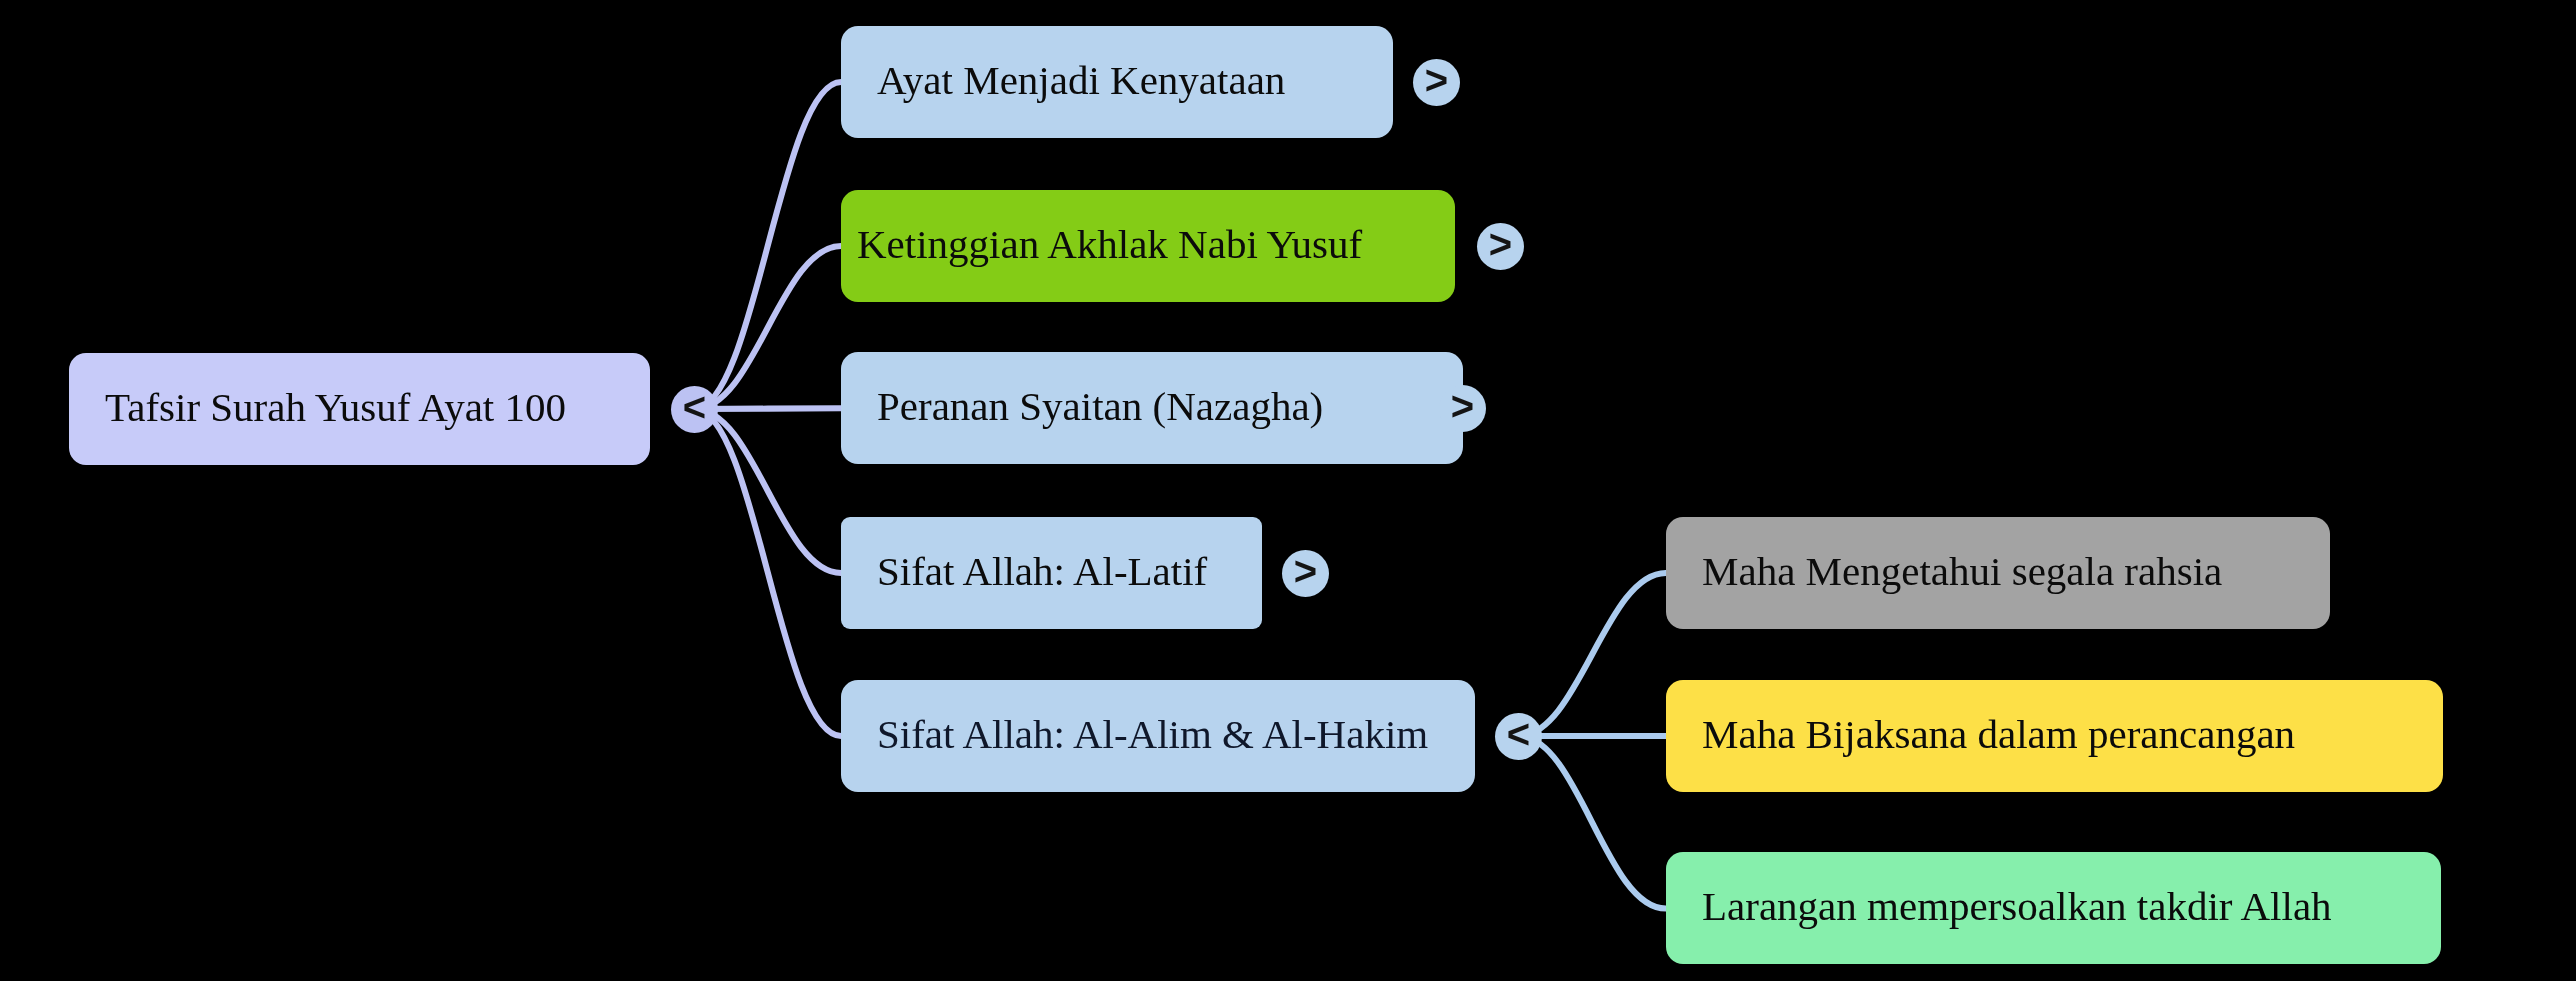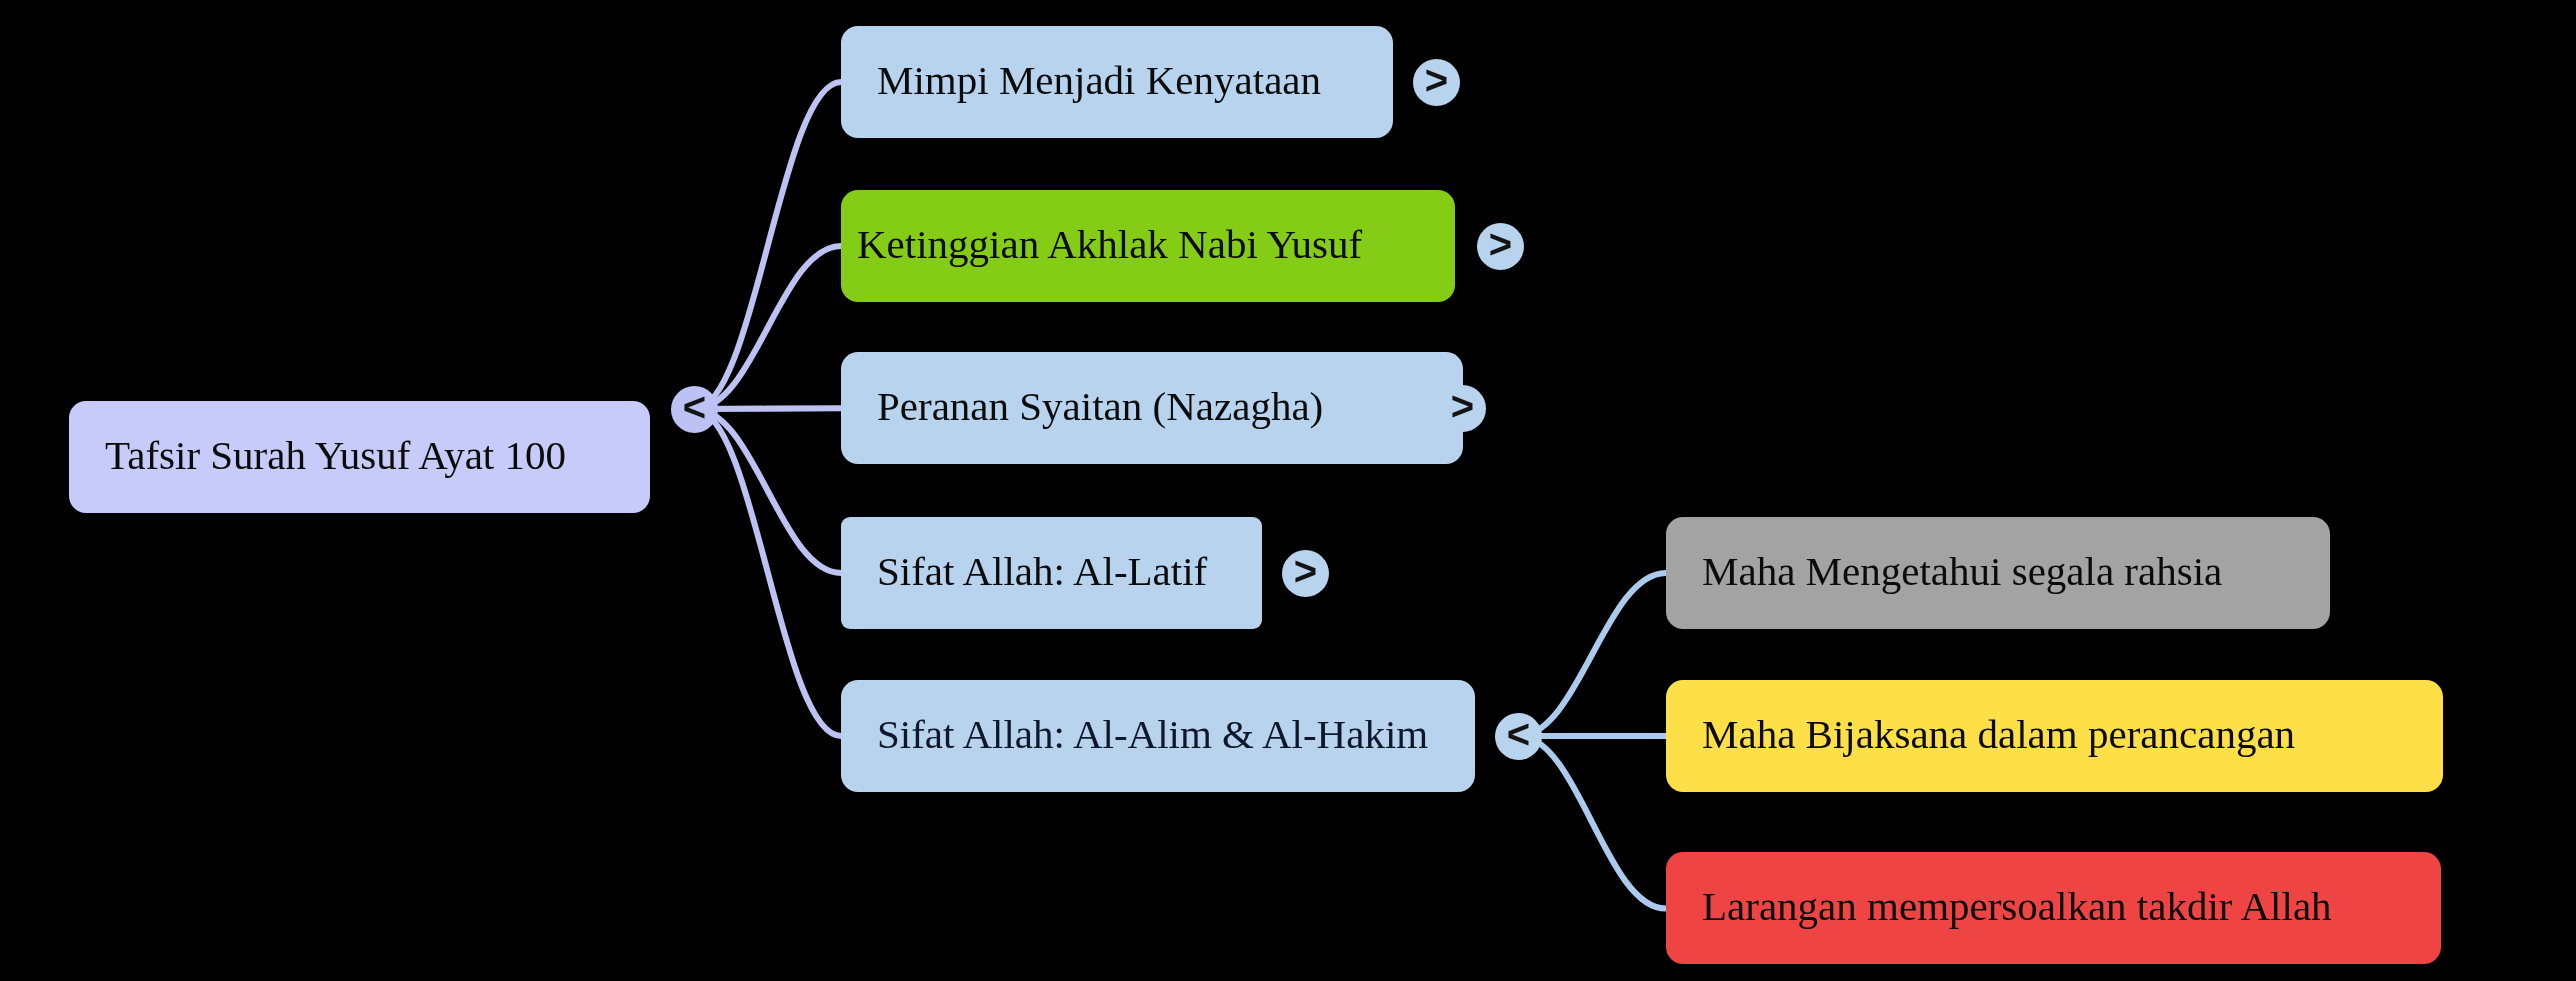--- a/index.html
+++ b/index.html
@@ -66,45 +66,45 @@
     <svg class="links-layer" viewBox="0 0 2986 1138">
       <path d="M 805 474 C 875 474, 905 95, 975 95" fill="none" stroke="#bcc2f3" stroke-width="7" stroke-linecap="round"></path>
       <path d="M 805 474 C 875 474, 905 285, 975 285" fill="none" stroke="#bcc2f3" stroke-width="7" stroke-linecap="round"></path>
       <path d="M 805 474 C 875 474, 905 473, 975 473" fill="none" stroke="#bcc2f3" stroke-width="7" stroke-linecap="round"></path>
       <path d="M 805 474 C 875 474, 905 664, 975 664" fill="none" stroke="#bcc2f3" stroke-width="7" stroke-linecap="round"></path>
       <path d="M 805 474 C 875 474, 905 853, 975 853" fill="none" stroke="#bcc2f3" stroke-width="7" stroke-linecap="round"></path>
       <path d="M 1760 853 C 1830 853, 1861 664, 1931 664" fill="none" stroke="#abcbee" stroke-width="7" stroke-linecap="round"></path>
       <path d="M 1760 853 C 1830 853, 1861 853, 1931 853" fill="none" stroke="#abcbee" stroke-width="7" stroke-linecap="round"></path>
       <path d="M 1760 853 C 1830 853, 1861 1053, 1931 1053" fill="none" stroke="#abcbee" stroke-width="7" stroke-linecap="round"></path>
     </svg>
-    <div class="node" style="left: 69px; top: 353px; width: 581px; height: 112px; background: rgb(199, 203, 249); margin-top: 48px;">
+    <div class="node" style="left: 69px; top: 353px; width: 581px; height: 112px; background: rgb(199, 203, 249);">
       <span class="label" style="color: rgb(11, 11, 11);">Tafsir Surah Yusuf Ayat 100</span>
     </div>
     <div class="node" style="left: 841px; top: 26px; width: 552px; height: 112px; background: rgb(183, 211, 238);">
-      <span class="label" style="color: rgb(11, 11, 11);">Mimpi Menjadi Kenyataan</span>
+      <span class="label" style="color: rgb(11, 11, 11);">Ayat Menjadi Kenyataan</span>
     </div>
     <div class="node" style="left: 841px; top: 190px; width: 614px; height: 112px; background: #84cc16; padding-left: 16px;">
       <span class="label" style="color: rgb(11, 11, 11);">Ketinggian Akhlak Nabi Yusuf</span>
     </div>
     <div class="node" style="left: 841px; top: 352px; width: 622px; height: 112px; background: rgb(183, 211, 238);">
       <span class="label" style="color: rgb(11, 11, 11);">Peranan Syaitan (Nazagha)</span>
     </div>
     <div class="node" style="left: 841px; top: 517px; width: 421px; height: 112px; background: rgb(183, 211, 238); border-radius: 9px;">
       <span class="label" style="color: rgb(11, 11, 11);">Sifat Allah: Al-Latif</span>
     </div>
     <div class="node" style="left: 841px; top: 680px; width: 634px; height: 112px; background: rgb(183, 211, 238);">
       <span class="label" style="color: #0f172a;">Sifat Allah: Al-Alim &amp; Al-Hakim</span>
     </div>
     <div class="node" style="left: 1666px; top: 517px; width: 664px; height: 112px; background: #a3a3a3;">
       <span class="label" style="color: rgb(11, 11, 11);">Maha Mengetahui segala rahsia</span>
     </div>
     <div class="node" style="left: 1666px; top: 680px; width: 777px; height: 112px; background: #fde047;">
       <span class="label" style="color: rgb(11, 11, 11);">Maha Bijaksana dalam perancangan</span>
     </div>
-    <div class="node" style="left: 1666px; top: 852px; width: 775px; height: 112px; background: #ef4444;">
+    <div class="node" style="left: 1666px; top: 852px; width: 775px; height: 112px; background: #86efac;">
       <span class="label" style="color: rgb(11, 11, 11);">Larangan mempersoalkan takdir Allah</span>
     </div>
     <div class="toggle" style="left: 671px; top: 386px; width: 47px; height: 47px; background: rgb(188, 194, 243);">
       <span class="glyph" style="color: rgb(20, 20, 20);">&lt;</span>
     </div>
     <div class="toggle" style="left: 1413px; top: 59px; width: 47px; height: 47px; background: rgb(183, 211, 238);">
       <span class="glyph" style="color: rgb(20, 20, 20);">&gt;</span>
     </div>
     <div class="toggle" style="left: 1477px; top: 223px; width: 47px; height: 47px; background: rgb(183, 211, 238);">
       <span class="glyph" style="color: rgb(20, 20, 20);">&gt;</span>

